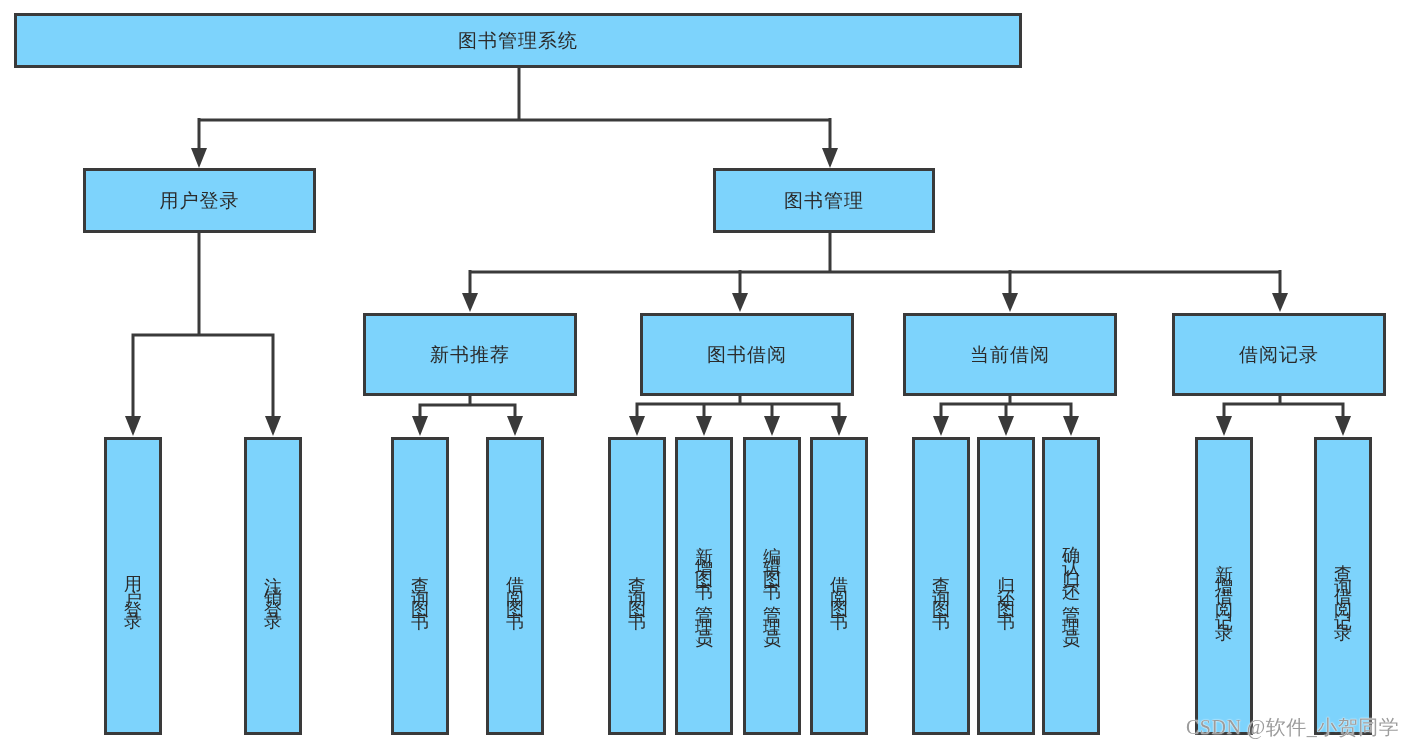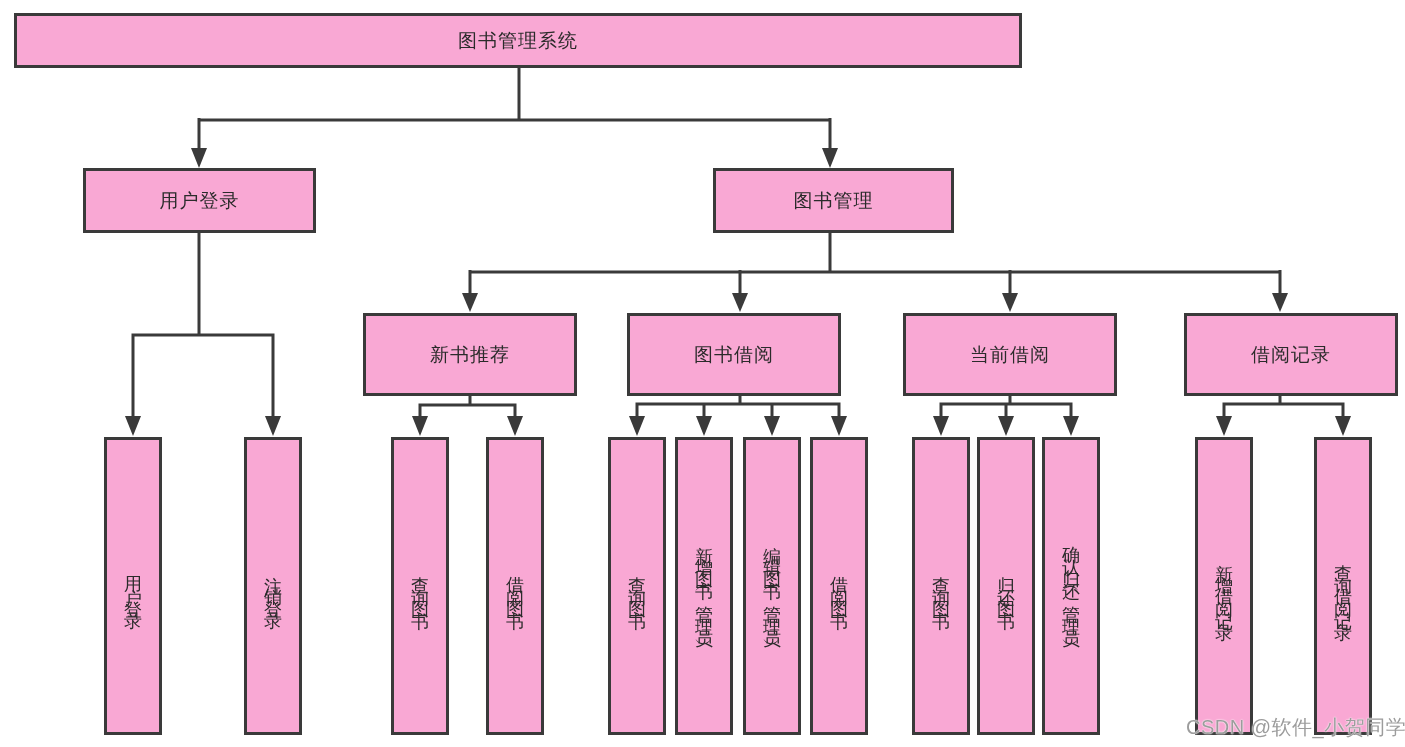--- a/index.html
+++ b/index.html
@@ -7,53 +7,54 @@
     position:relative;
     width:1405px;height:747px;
     background:#ffffff;
     font-family:"Liberation Sans","DejaVu Sans",sans-serif;
     overflow:hidden;
   }
   #connector-svg{position:absolute;left:0;top:0;width:1405px;height:747px;}
   .node{
     position:absolute;
     box-sizing:border-box;
-    background:#f9a8d4;
+    background:#7dd3fc;
     border:3px solid #3a3a3a;
     display:flex;align-items:center;justify-content:center;
     color:#2b2b2b;
     font-size:19px;
     letter-spacing:1px;
     z-index:2;
   }
   .leaf{
     top:437px;width:58px;height:298px;
     writing-mode:vertical-rl;
     text-orientation:mixed;
     font-size:18px;
     letter-spacing:12px;
     line-height:1;
   }
   .root-box{left:14px;top:13px;width:1008px;height:55px;}
   .b-user{left:83px;top:168px;width:233px;height:65px;}
-  .b-mgmt{left:713px;top:168px;width:241px;height:65px;}
+  .b-mgmt{left:713px;top:168px;width:222px;height:65px;}
   .m-box{top:313px;width:214px;height:83px;}
-  .m0{left:363px;} .m1{left:627px;} .m2{left:903px;text-align:center;} .m3{left:1172px;margin-left:12px;}
+  .m0{left:363px;} .m1{left:640px;} .m2{left:903px;text-align:center;} .m3{left:1172px;}
   .l-ul0{left:104px;} .l-ul1{left:244px;}
   .l-m0c0{left:391px;} .l-m0c1{left:486px;}
   .l-m1c0{left:608px;} .l-m1c1{left:675px;} .l-m1c2{left:743px;} .l-m1c3{left:810px;}
   .l-m2c0{left:912px;} .l-m2c1{left:977px;} .l-m2c2{left:1042px;}
   .l-m3c0{left:1195px;} .l-m3c1{left:1314px;}
   .watermark{
     position:absolute;left:1186px;top:714px;
     font-size:20px;color:#9c9c9c;
     letter-spacing:0.5px;
     z-index:5;
     text-shadow:0 0 2px #ffffff,0 0 1px #ffffff;
     white-space:nowrap;
+    font-family:Liberation Serif, serif;
   }
 </style>
 </head>
 <body>
 
 <div id="canvas">
 
   <svg id="connector-svg" viewBox="0 0 1405 747" xmlns="http://www.w3.org/2000/svg" aria-hidden="true">
     <g stroke="#3a3a3a" stroke-width="3" fill="none">
 

